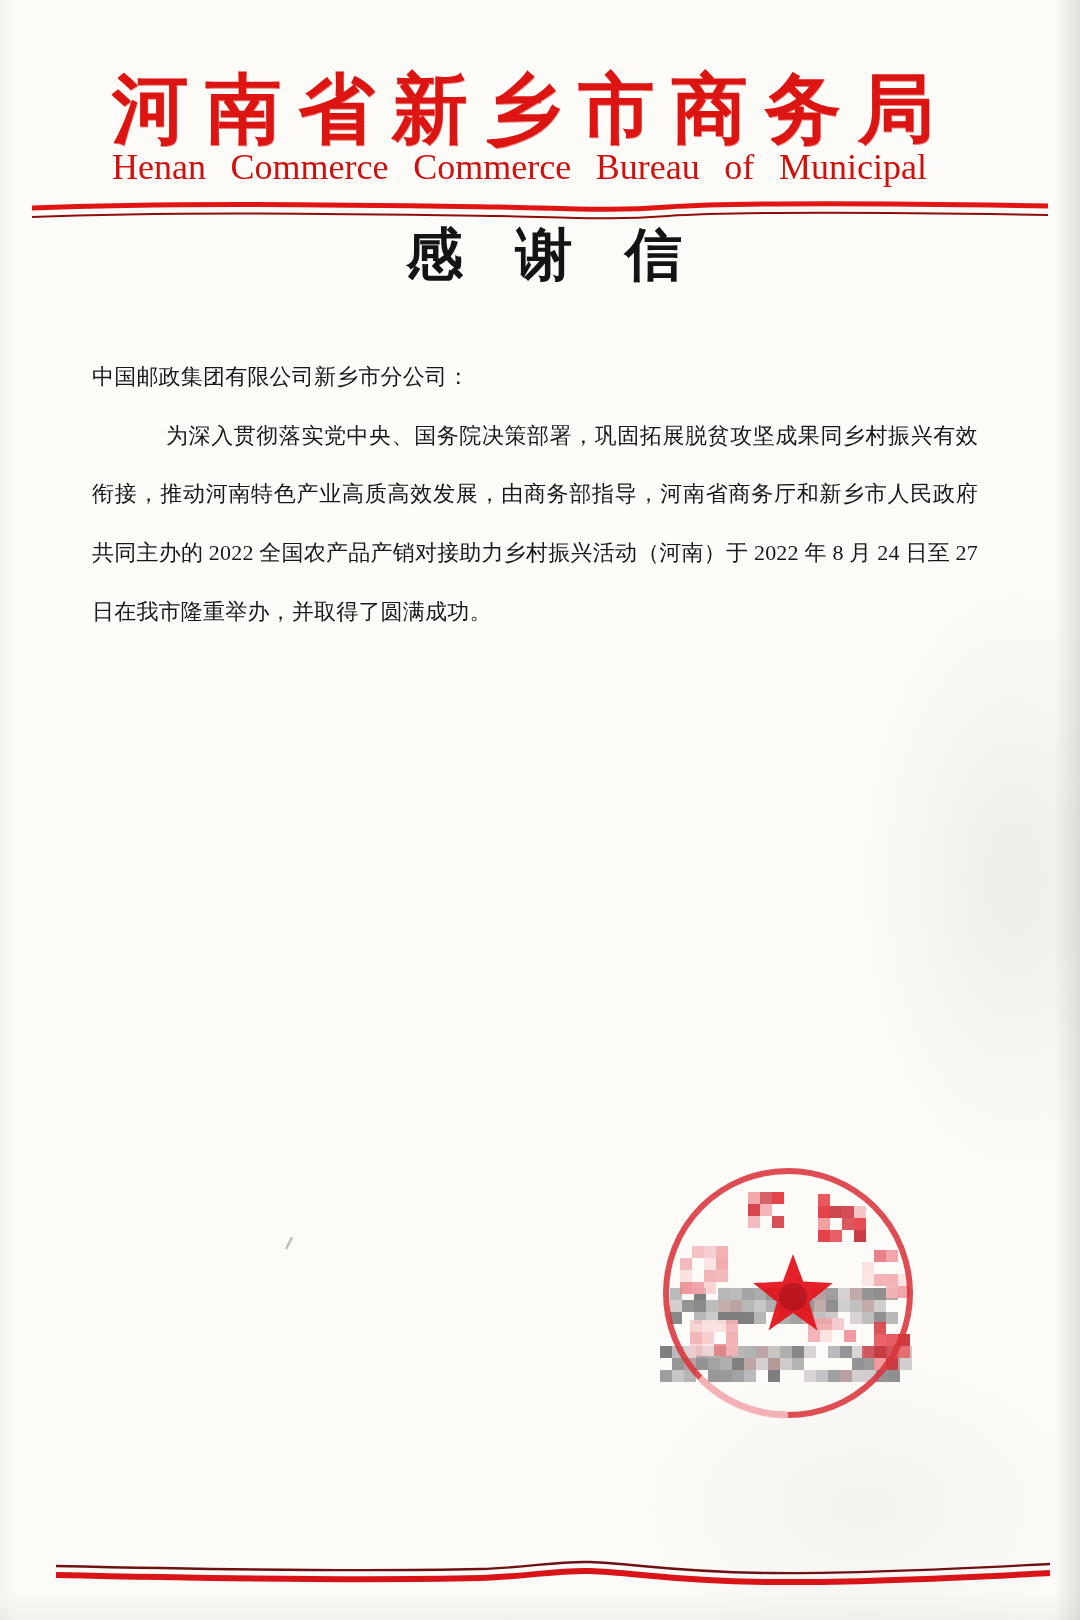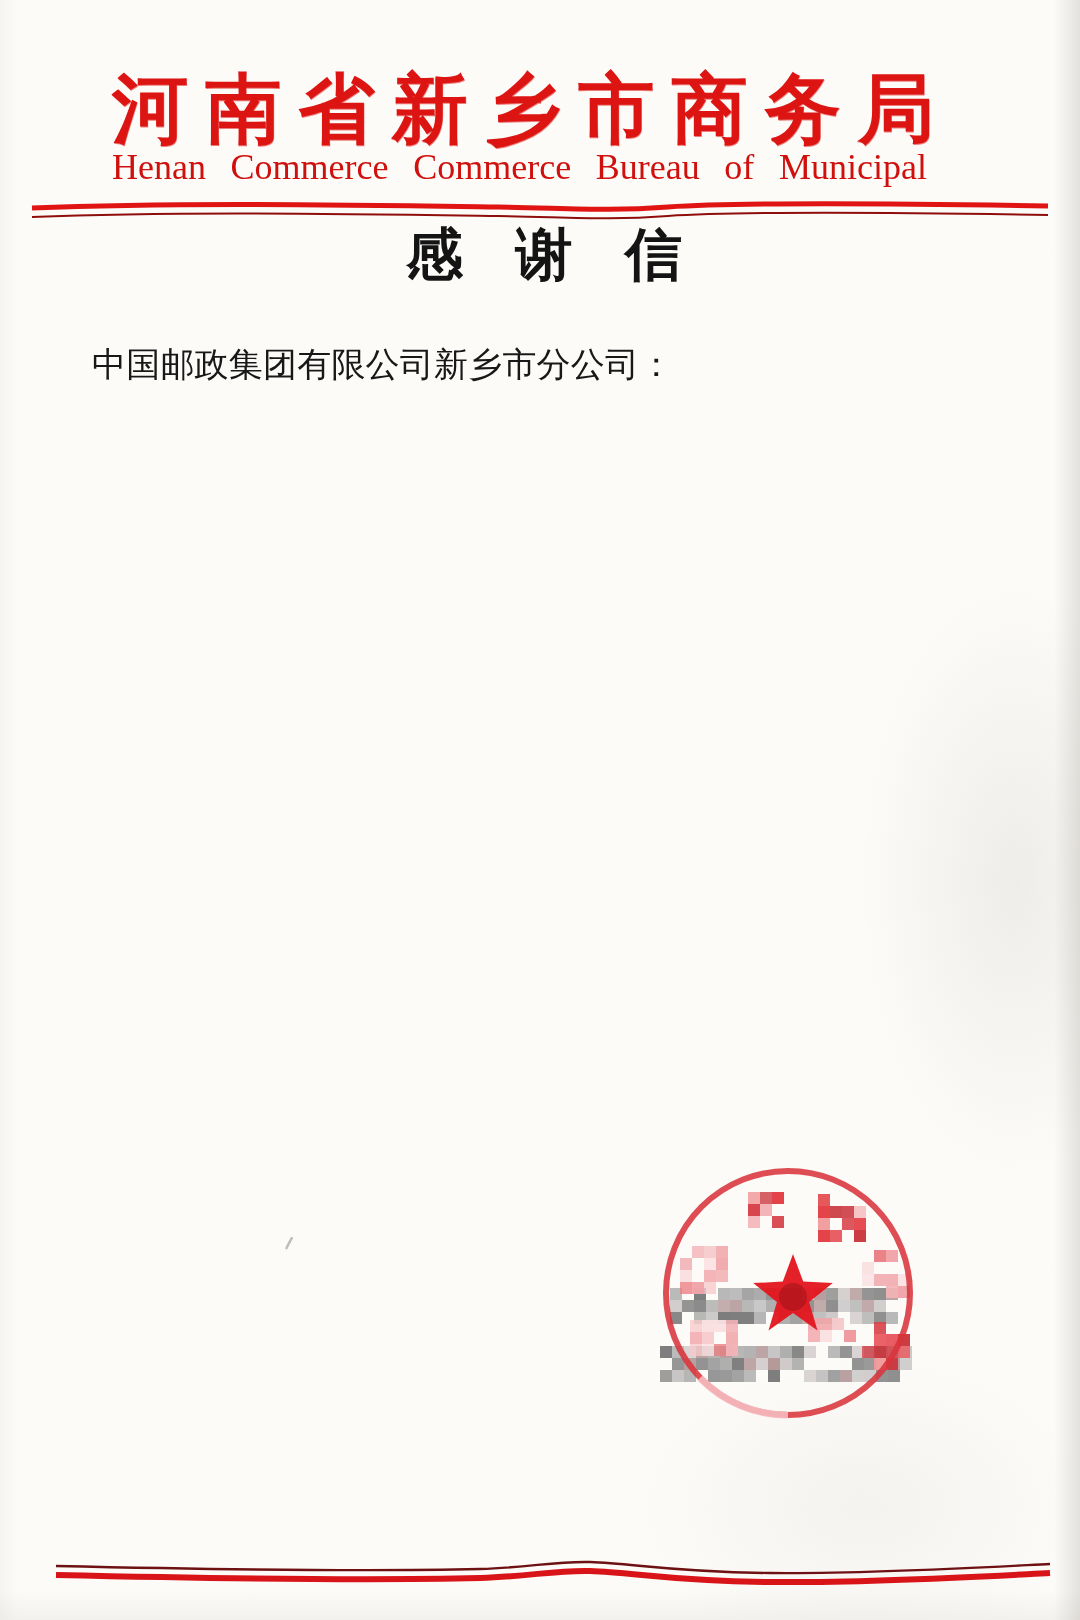--- a/index.html
+++ b/index.html
@@ -32,22 +32,22 @@
   .rule-top{position:absolute;left:28px;top:194px;}
   .rule-bottom{position:absolute;left:50px;top:1552px;}
   
   .letter-title{
     position:absolute;left:406px;top:222px;width:276px;height:66px;margin:0;
     display:flex;justify-content:space-between;align-items:center;
     font-size:57px;font-weight:bold;color:#141414;
   }
   
   .letter-body{
-    position:absolute;left:92px;top:336px;width:886px;
-    font-size:34px;line-height:58.7px;color:#181818;
+    position:absolute;left:92px;top:348px;width:886px;
+    font-size:22px;line-height:58.7px;color:#181818;
     letter-spacing:0.2px;
   }
   .letter-body p{margin:0;text-align:justify;text-justify:inter-ideograph;}
   .letter-body p.indent{text-indent:74px;}
   .salutation{text-align:left !important;}
   
   .speck{
     position:absolute;left:287px;top:1238px;width:8px;height:14px;
     border-left:3px solid rgba(120,118,115,0.45);
     transform:rotate(28deg);border-radius:2px;
@@ -86,20 +86,21 @@
   </svg>
 
   <h1 class="letter-title">
       <span>感</span>
       <span>谢</span>
       <span>信</span>
     </h1>
 
   <div class="letter-body">
     <p class="salutation">中国邮政集团有限公司新乡市分公司：</p>
+    <p class="indent">为深入贯彻落实党中央、国务院决策部署，巩固拓展脱贫攻坚成果同乡村振兴有效衔接，推动河南特色产业高质高效发展，由商务部指导，河南省商务厅和新乡市人民政府共同主办的 2022 全国农产品产销对接助力乡村振兴活动（河南）于 2022 年 8 月 24 日至 27 日在我市隆重举办，并取得了圆满成功。</p>
   </div>
 
   <div class="speck"></div>
 
   <svg class="seal" width="258" height="258" viewBox="0 0 258 258">
     <g id="seal-mosaic">
         <rect x="10" y="122" width="12" height="12" fill="#b1b1b1" opacity="0.89"></rect>
         <rect x="34" y="122" width="12" height="12" fill="#7b7b7b" opacity="0.97"></rect>
         <rect x="58" y="122" width="12" height="12" fill="#a8a8a8" opacity="0.80"></rect>
         <rect x="70" y="122" width="12" height="12" fill="#a8a8a8" opacity="0.76"></rect>

